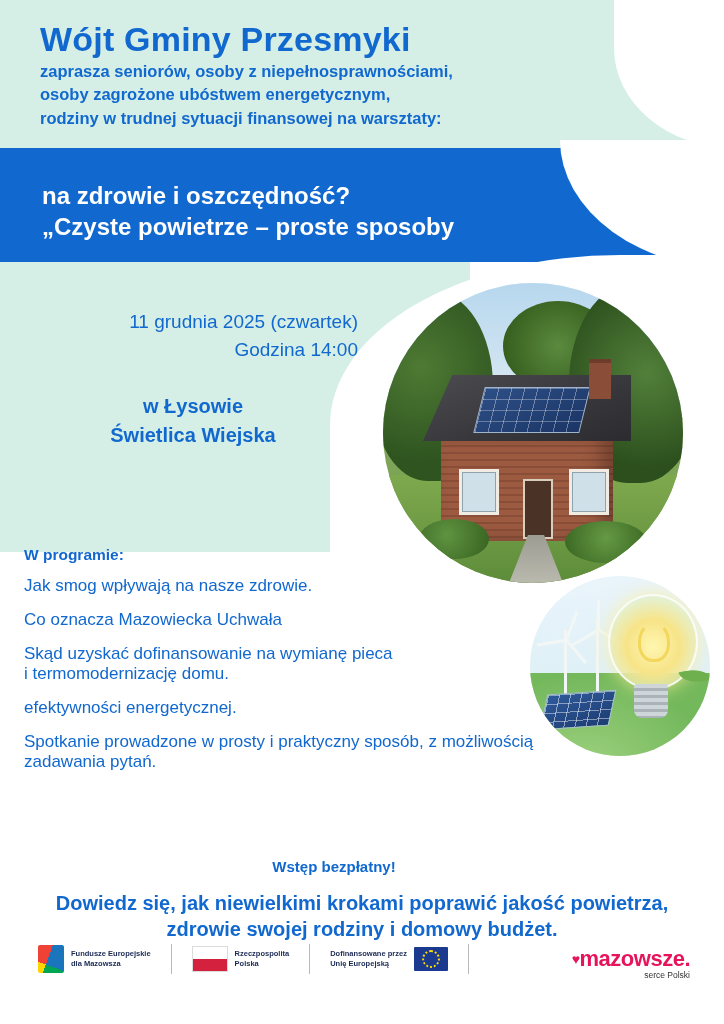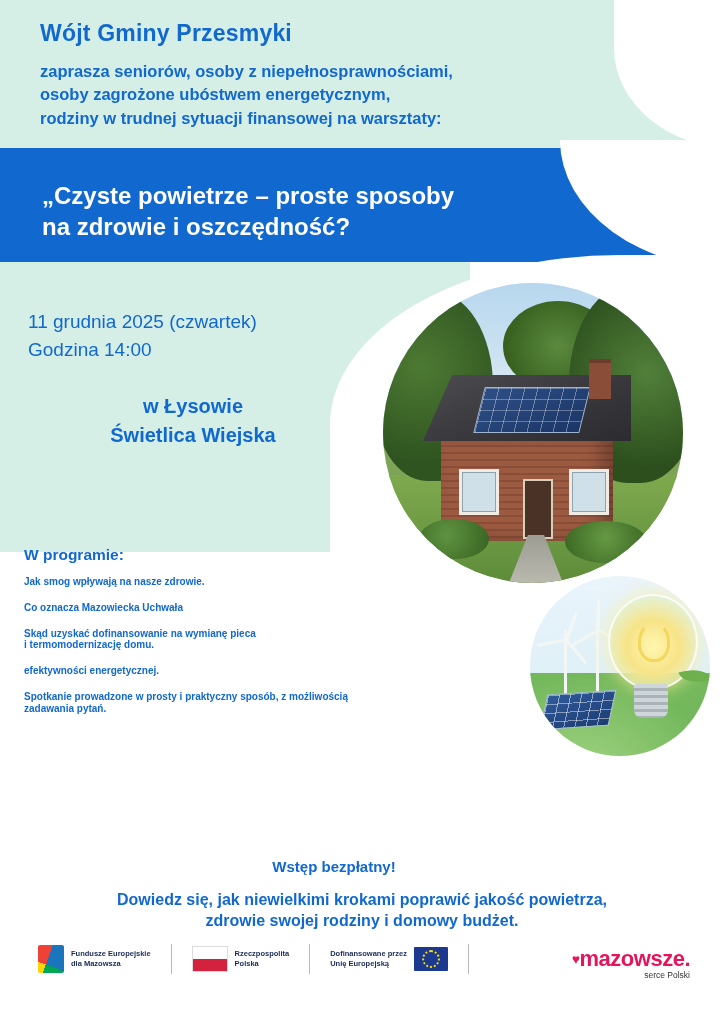--- a/index.html
+++ b/index.html
@@ -66,21 +66,21 @@
     left: 560px; top: 140px;
     width: 230px; height: 130px;
     background: #ffffff;
     border-bottom-left-radius: 180px 130px;
   }
 
   
   .head-title {
     position: absolute;
     left: 40px; top: 20px;
-    font-size: 23px;
+    font-size: 34px;
     font-weight: bold;
     color: #1168cf;
     letter-spacing: .2px;
   }
   .head-sub {
     position: absolute;
     left: 40px; top: 60px;
     width: 600px;
     font-size: 16.5px;
     line-height: 1.42;
@@ -97,21 +97,21 @@
     font-weight: bold;
     color: #ffffff;
     line-height: 1.3;
   }
   .main-title div { white-space: nowrap; }
 
   .date-line {
     position: absolute;
     left: 28px; top: 308px;
     width: 330px;
-    text-align: left;
+    text-align: right;
     color: #1168cf;
     font-size: 19px;
     line-height: 1.45;
   }
   .place {
     position: absolute;
     left: 28px; top: 392px;
     width: 330px;
     text-align: center;
     color: #1168cf;
@@ -125,22 +125,21 @@
     left: 24px; top: 546px;
     font-size: 15.5px;
     font-weight: bold;
     color: #1168cf;
   }
   .prog-list {
     position: absolute;
     left: 24px; top: 576px;
     width: 620px;
     color: #1168cf;
-    font-size: 10px;
-    font-weight: bold;
+    font-size: 17px;
   }
   .prog-list .item {
     margin-bottom: 14px;
     line-height: 1.18;
   }
   .prog-list .item div { white-space: nowrap; }
 
   .free {
     position: absolute;
     left: 0; top: 858px;
@@ -149,21 +148,21 @@
     color: #1168cf;
     font-size: 15px;
     font-weight: bold;
   }
   .closing {
     position: absolute;
     left: 0; top: 890px;
     width: 724px;
     text-align: center;
     color: #1168cf;
-    font-size: 16px;
+    font-size: 20px;
     font-weight: bold;
     line-height: 1.3;
   }
 
   
   .photo {
     position: absolute;
     left: 383px; top: 283px;
     width: 300px; height: 300px;
     border-radius: 50%;
@@ -370,22 +369,22 @@
   <div class="mint-mid-curve"></div>
 
   <div class="head-title">Wójt Gminy Przesmyki</div>
   <div class="head-sub">
     <div>zaprasza seniorów, osoby z niepełnosprawnościami,</div>
     <div>osoby zagrożone ubóstwem energetycznym,</div>
     <div>rodziny w trudnej sytuacji finansowej na warsztaty:</div>
   </div>
 
   <div class="main-title">
+    <div>na zdrowie i oszczędność?</div>
     <div>„Czyste powietrze – proste sposoby</div>
-    <div>na zdrowie i oszczędność?</div>
   </div>
 
   <div class="date-line">
     <div>11 grudnia 2025 (czwartek)</div>
     <div>Godzina 14:00</div>
   </div>
 
   <div class="place">
     <div>w Łysowie</div>
     <div>Świetlica Wiejska</div>

